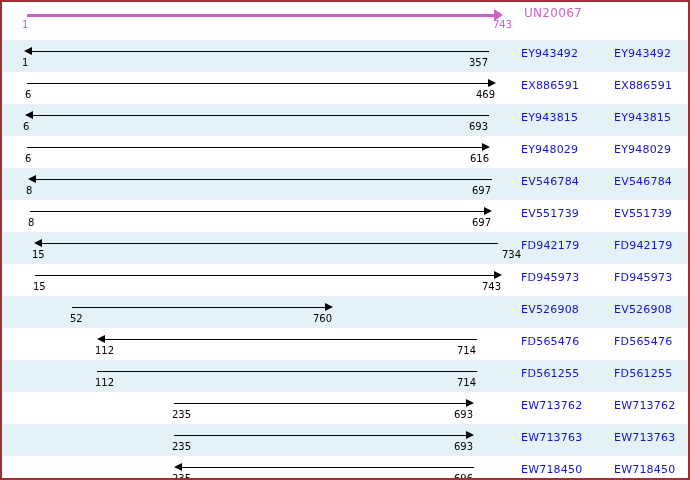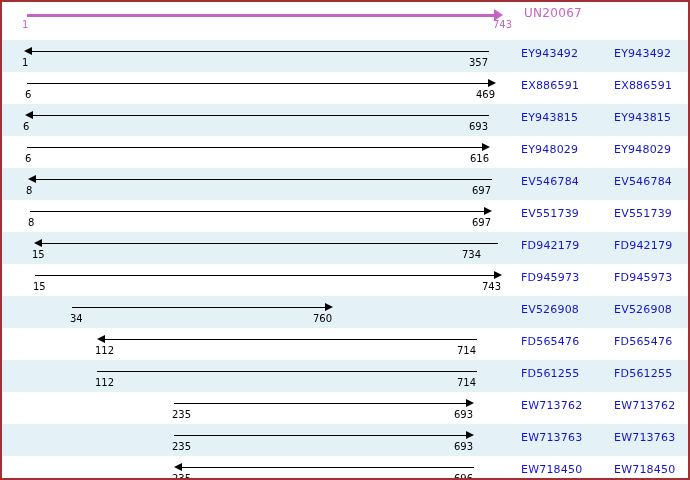--- a/index.html
+++ b/index.html
@@ -176,36 +176,36 @@
         <div class="h-head-r" style="left: 482px;"></div>
         <div class="h-start" style="left: 26px;">8</div>
         <div class="h-end" style="left: 470px;">697</div>
         <div class="h-label-a">EV551739</div>
         <div class="h-label-b">EV551739</div>
       </div>
       <div class="row shaded">
         <div class="h-line" style="left: 39px; width: 457px;"></div>
         <div class="h-head-l" style="left: 32px;"></div>
         <div class="h-start" style="left: 30px;">15</div>
-        <div class="h-end" style="left: 460px;">734</div>
+        <div class="h-end" style="left: 500px;">734</div>
         <div class="h-label-a">FD942179</div>
         <div class="h-label-b">FD942179</div>
       </div>
       <div class="row">
         <div class="h-line" style="left: 33px; width: 460px;"></div>
         <div class="h-head-r" style="left: 492px;"></div>
         <div class="h-start" style="left: 31px;">15</div>
         <div class="h-end" style="left: 480px;">743</div>
         <div class="h-label-a">FD945973</div>
         <div class="h-label-b">FD945973</div>
       </div>
       <div class="row shaded">
         <div class="h-line" style="left: 70px; width: 254px;"></div>
         <div class="h-head-r" style="left: 323px;"></div>
-        <div class="h-start" style="left: 68px;">34</div>
+        <div class="h-start" style="left: 68px;">52</div>
         <div class="h-end" style="left: 311px;">760</div>
         <div class="h-label-a">EV526908</div>
         <div class="h-label-b">EV526908</div>
       </div>
       <div class="row">
         <div class="h-line" style="left: 102px; width: 373px;"></div>
         <div class="h-head-l" style="left: 95px;"></div>
         <div class="h-start" style="left: 93px;">112</div>
         <div class="h-end" style="left: 455px;">714</div>
         <div class="h-label-a">FD565476</div>

